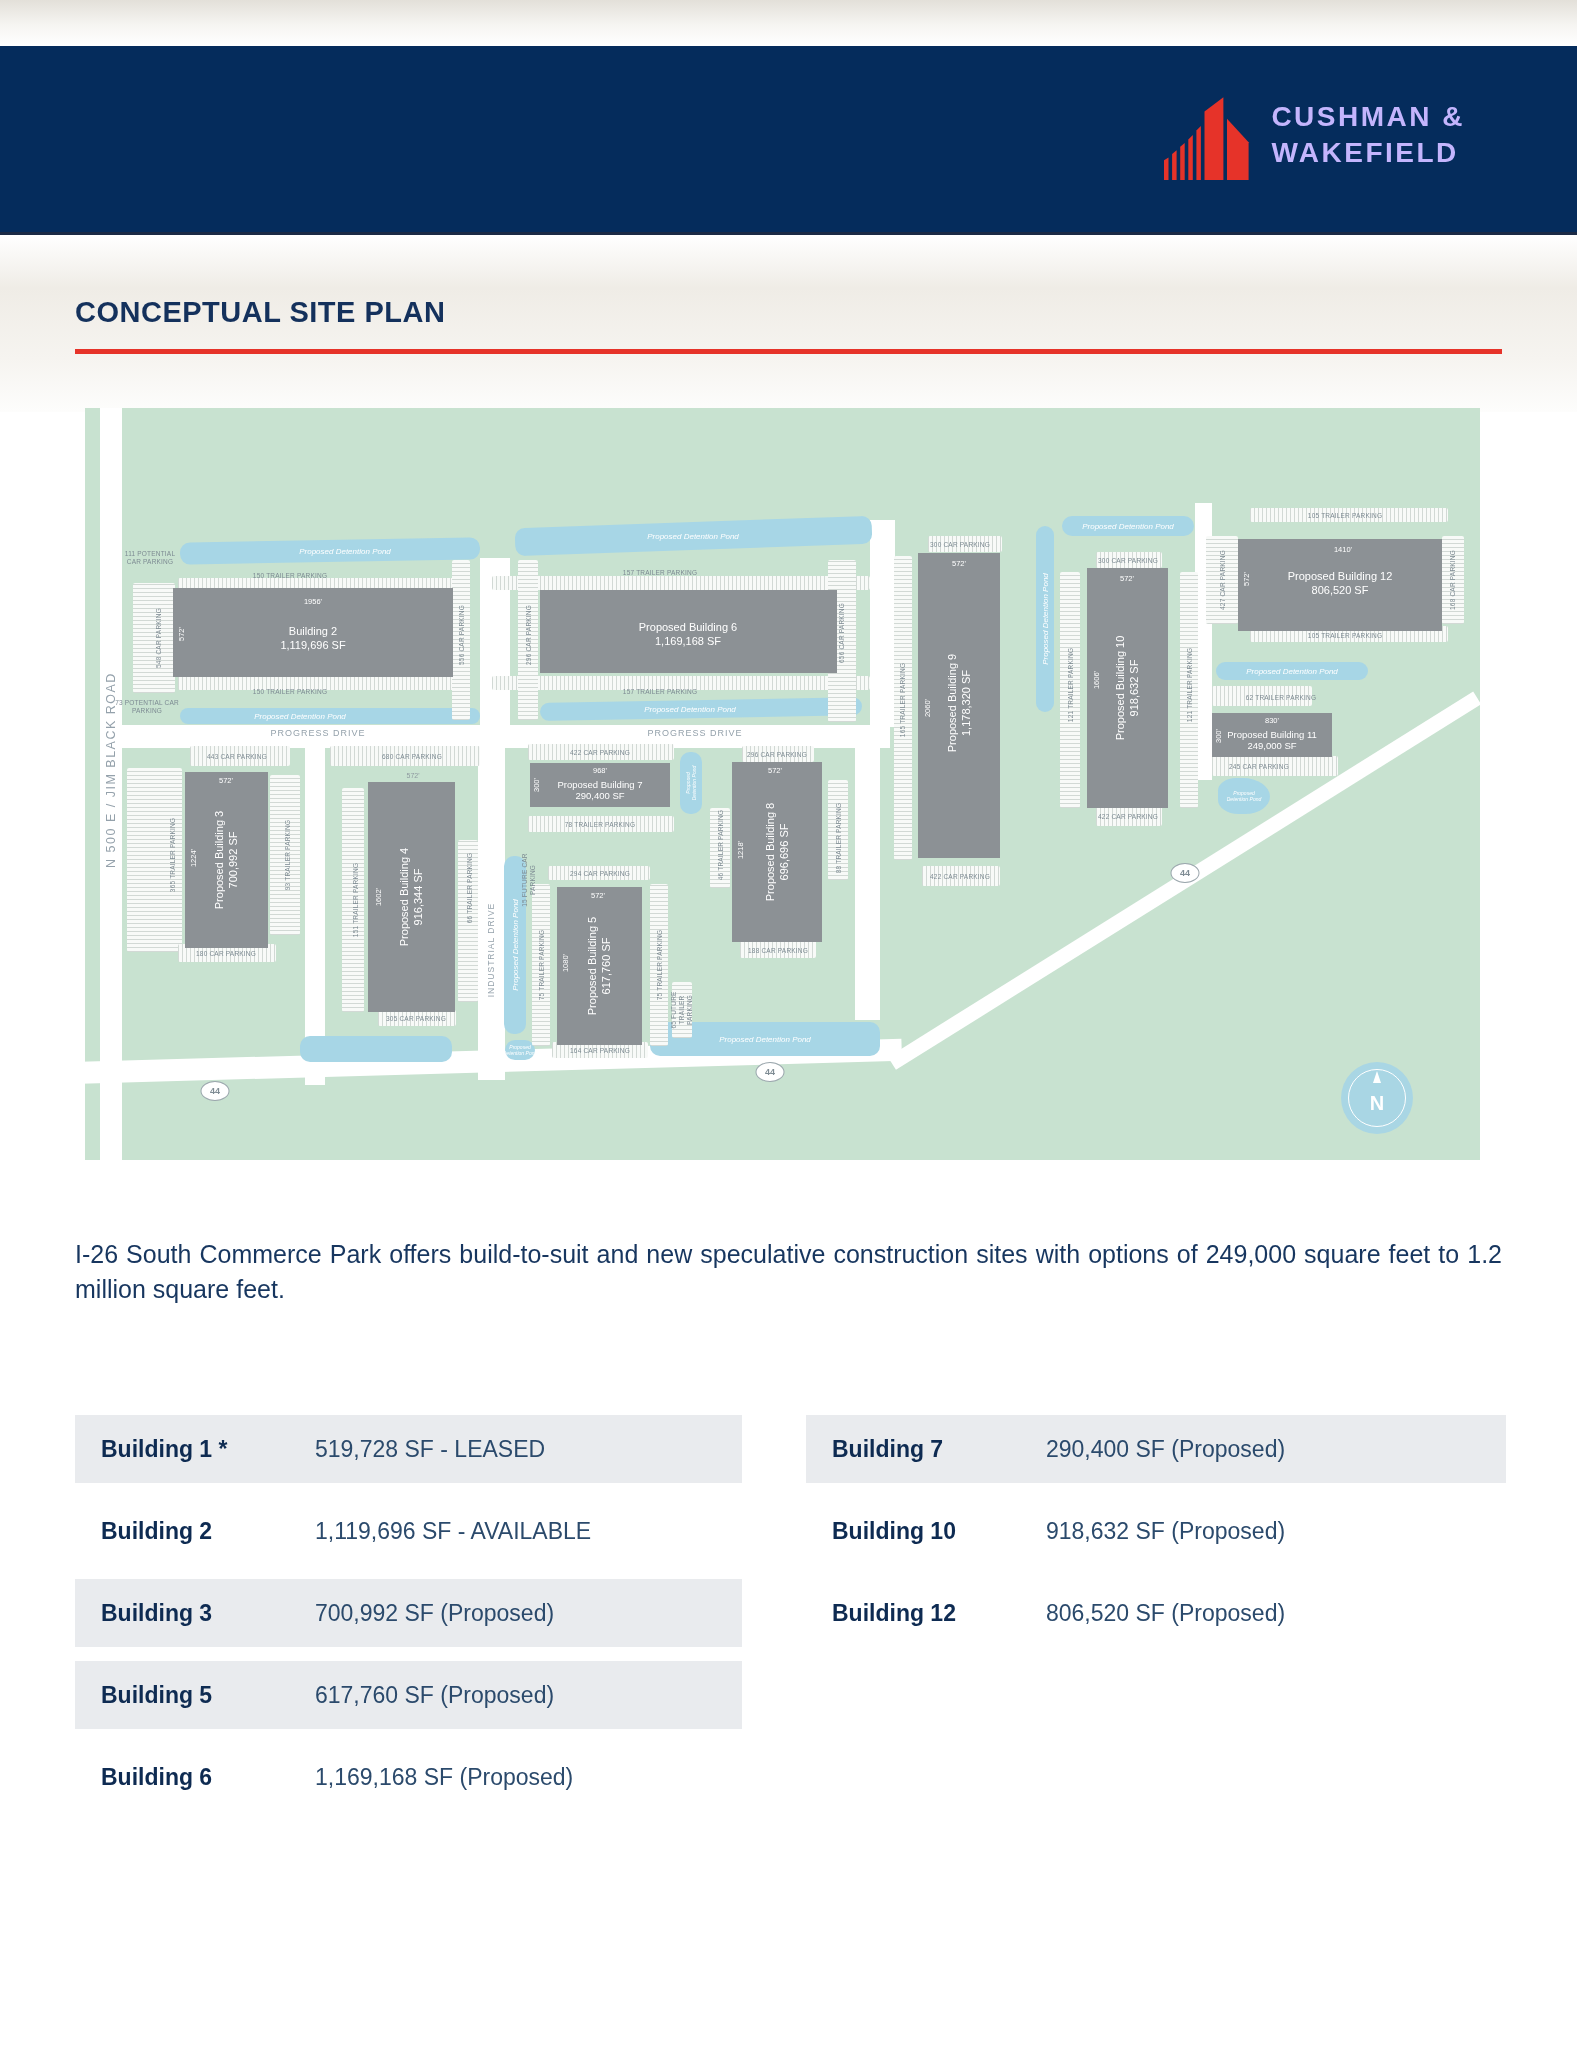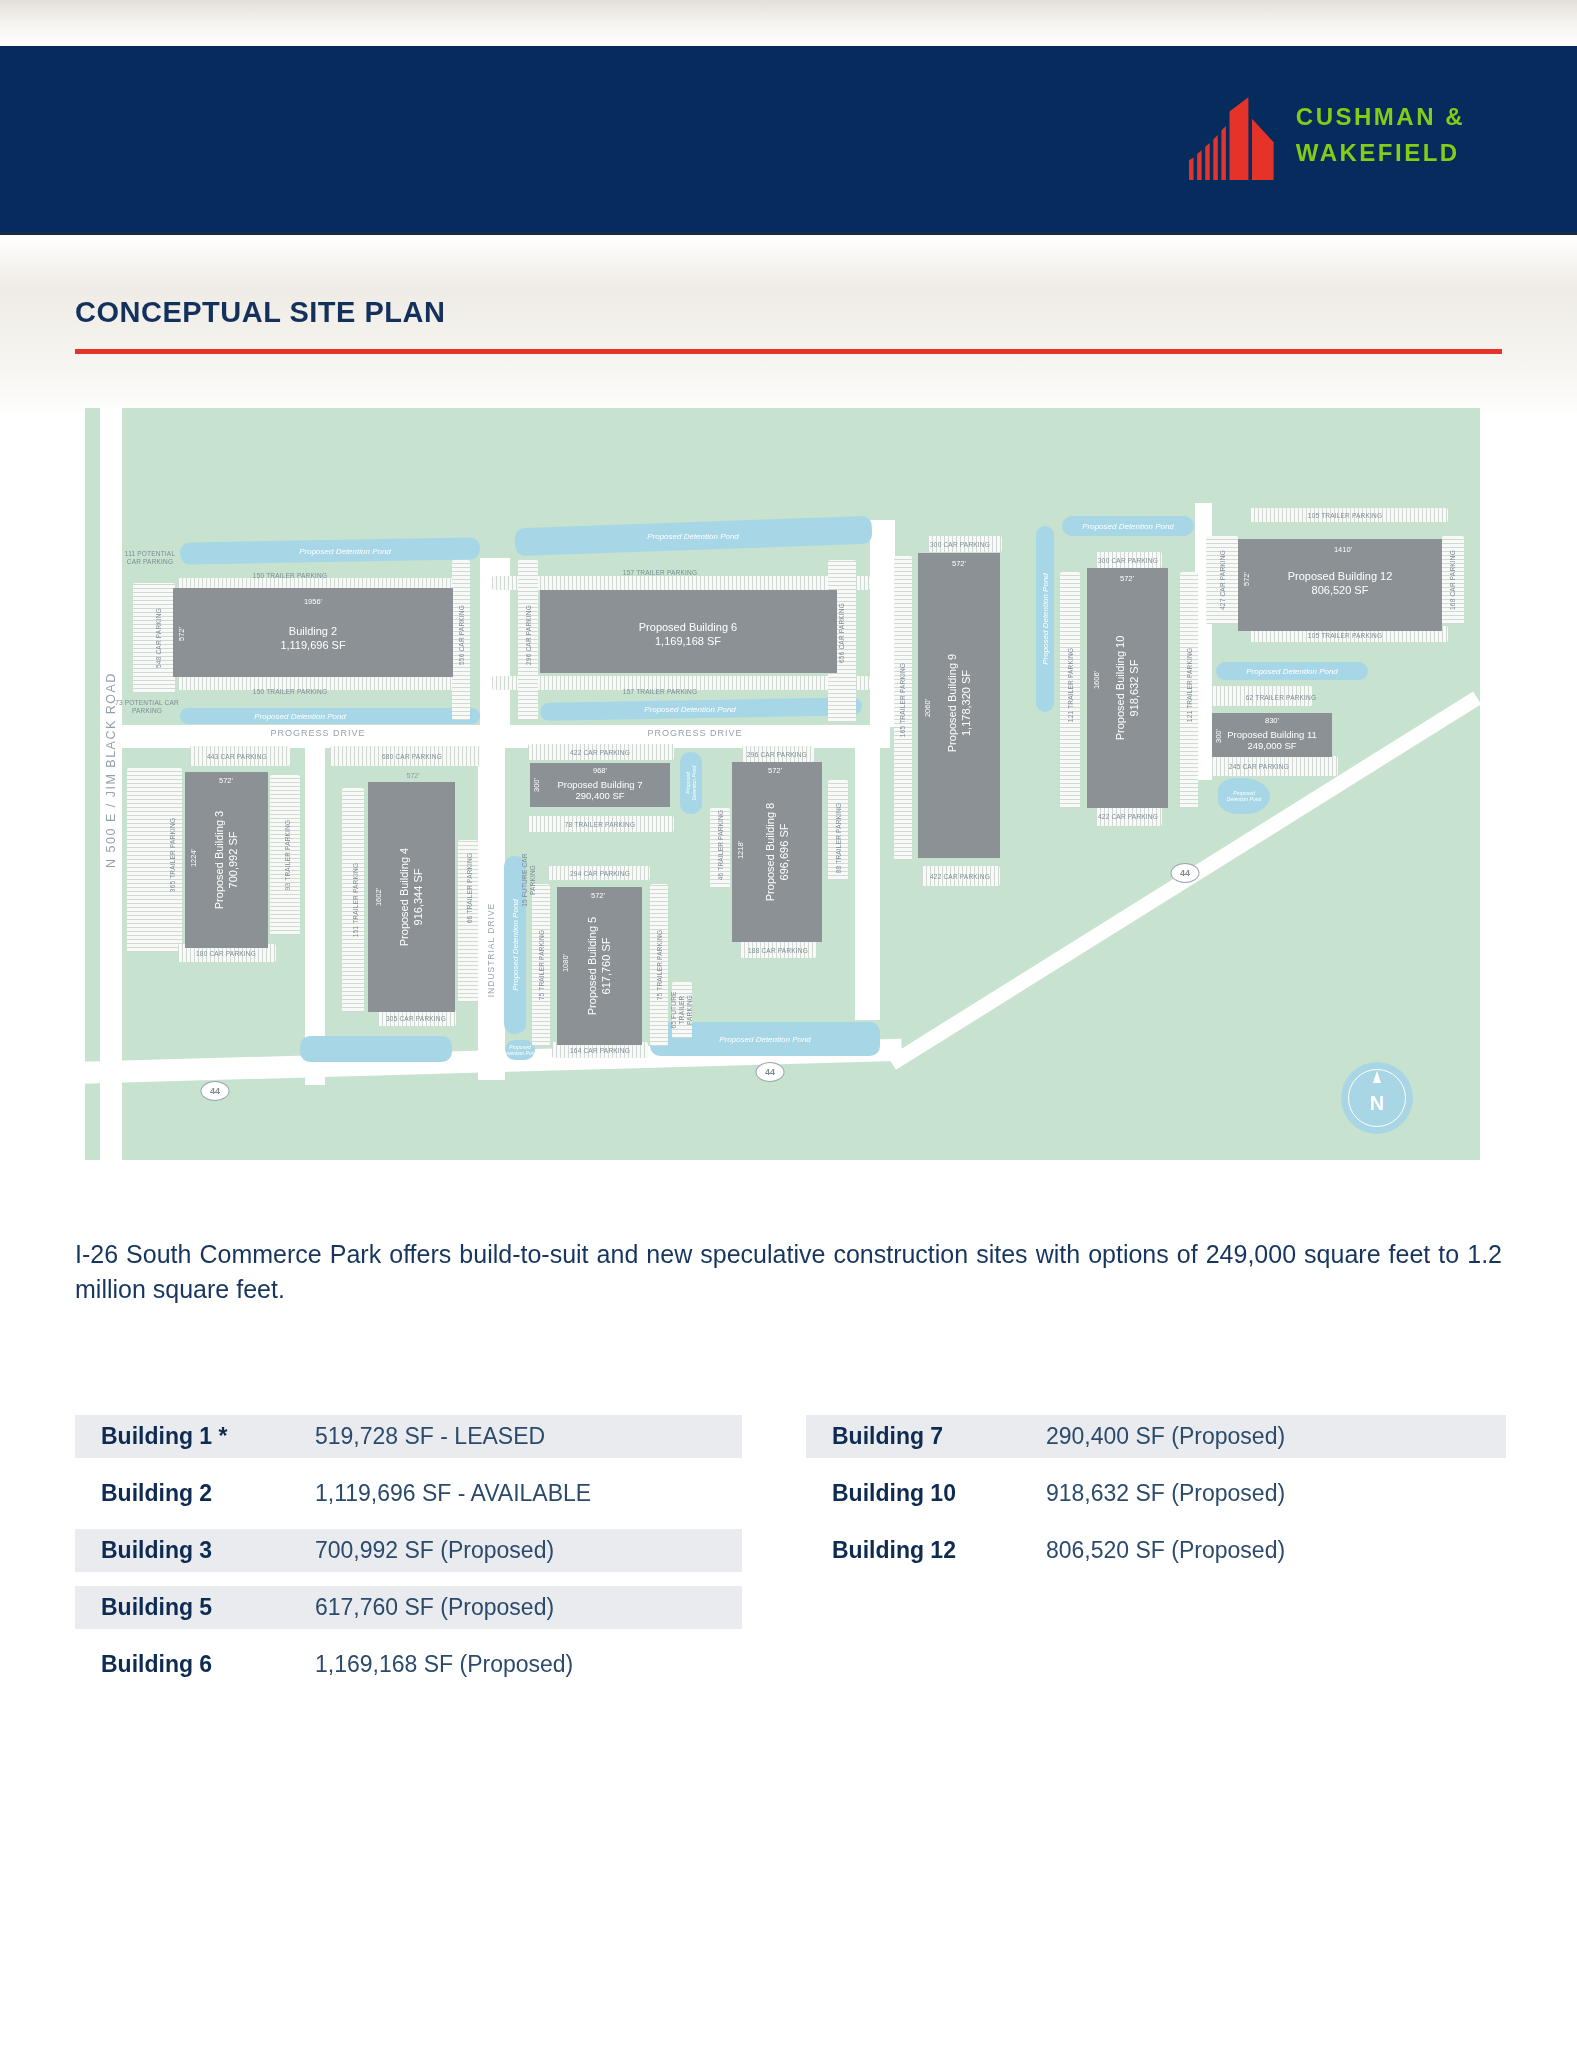--- a/index.html
+++ b/index.html
@@ -4,21 +4,21 @@
 <style>
   html,body{margin:0;padding:0;background:#fff;}
   #page{position:relative;width:1577px;height:2048px;margin:0 auto;background:#fff;
         font-family:"Liberation Sans",sans-serif;overflow:hidden;}
   
   .topstrip{position:absolute;left:0;top:0;width:1577px;height:46px;
             background:linear-gradient(180deg,#e3e0d9 0%,#f6f5f2 55%,#ffffff 100%);}
   .navy{position:absolute;left:0;top:46px;width:1577px;height:186px;background:#052C5C;
         border-bottom:3px solid #1b2a45;}
   .logo{position:absolute;right:112px;top:44px;display:flex;align-items:center;gap:16px;}
-  .logotext{color:#84cc16;font-weight:bold;font-size:24px;letter-spacing:2.5px;line-height:36px;}
+  .logotext{color:#c4b5fd;font-weight:bold;font-size:28px;letter-spacing:2.5px;line-height:36px;}
   .band{position:absolute;left:0;top:235px;width:1577px;height:177px;
         background:linear-gradient(180deg,#ffffff 0%,#efece6 30%,#f6f4f0 70%,#fdfdfc 100%);}
   .pagetitle{position:absolute;left:75px;top:296px;font-size:29px;font-weight:bold;
              color:#14315C;letter-spacing:.5px;}
   .redline{position:absolute;left:75px;top:349px;width:1427px;height:5px;background:#E63329;}
   
   #map{position:absolute;left:72px;top:408px;width:1408px;height:752px;}
   .mapbg{position:absolute;left:13px;top:0;width:1395px;height:752px;background:#C8E2D0;}
   .road{position:absolute;background:#fff;}
   .pond{position:absolute;background:#A7D6E6;border-radius:10px;}
@@ -49,21 +49,21 @@
   .compass .needle{position:absolute;left:50%;top:9px;transform:translateX(-50%);width:0;height:0;
            border-left:4px solid rgba(0,0,0,0);border-right:4px solid rgba(0,0,0,0);
            border-bottom:12px solid #fff;}
   
   .intro{position:absolute;left:75px;top:1237px;width:1427px;font-size:25px;line-height:35px;
          color:#17365F;text-align:justify;}
   .tablewrap{position:absolute;left:75px;top:1415px;width:1431px;display:flex;gap:64px;}
   .tcol{display:flex;flex-direction:column;}
   .tcol.left{width:667px;}
   .tcol.right{width:700px;}
-  .trow{display:flex;align-items:center;height:43px;margin-bottom:14px;padding-left:26px;}
+  .trow{display:flex;align-items:center;height:68px;margin-bottom:14px;padding-left:26px;}
   .trow.shade{background:#E9EBEE;}
   .tname{width:214px;font-size:23px;font-weight:bold;color:#0E2B52;}
   .tval{font-size:23px;color:#2B4A6C;}
 </style>
 </head>
 <body>
 
 <div id="page">
 
   <div class="topstrip"></div>

